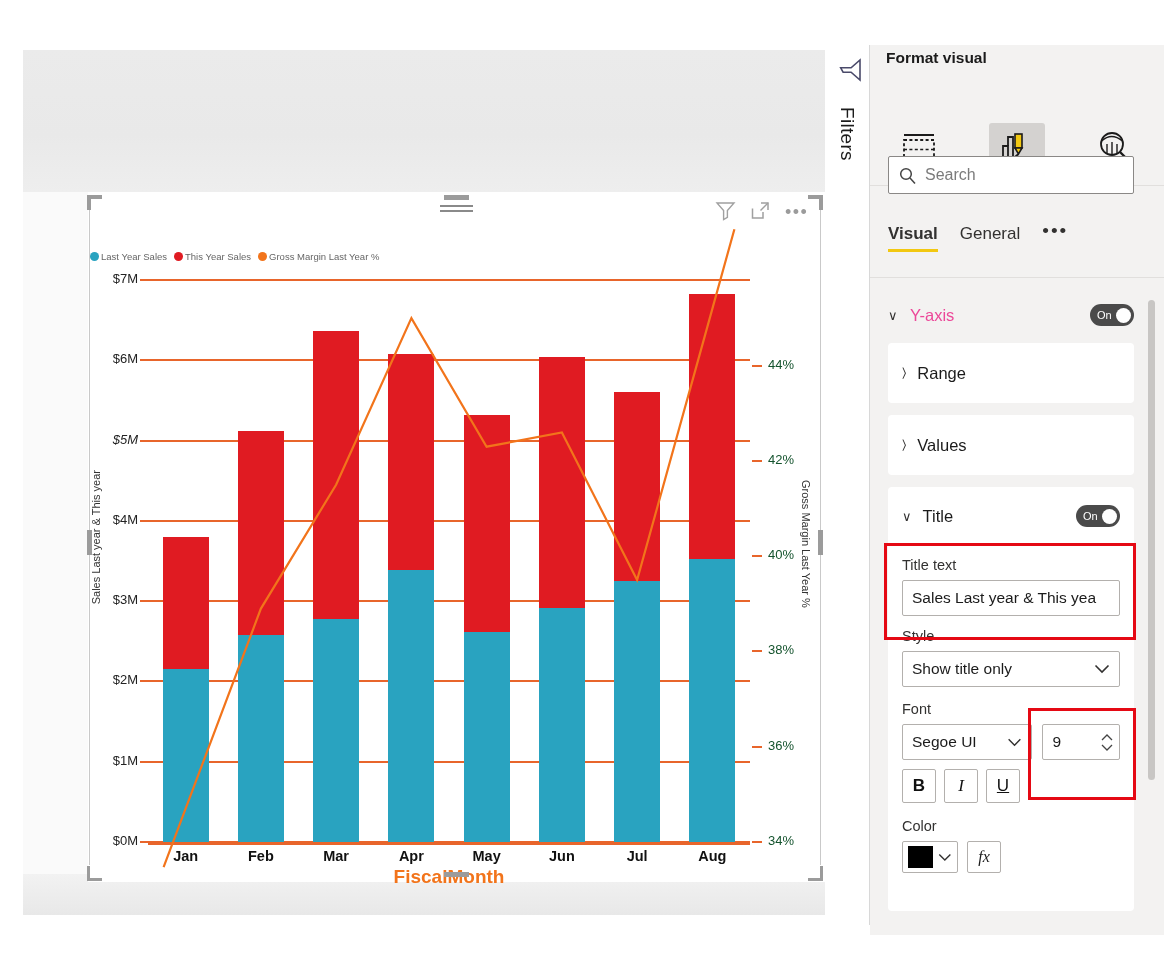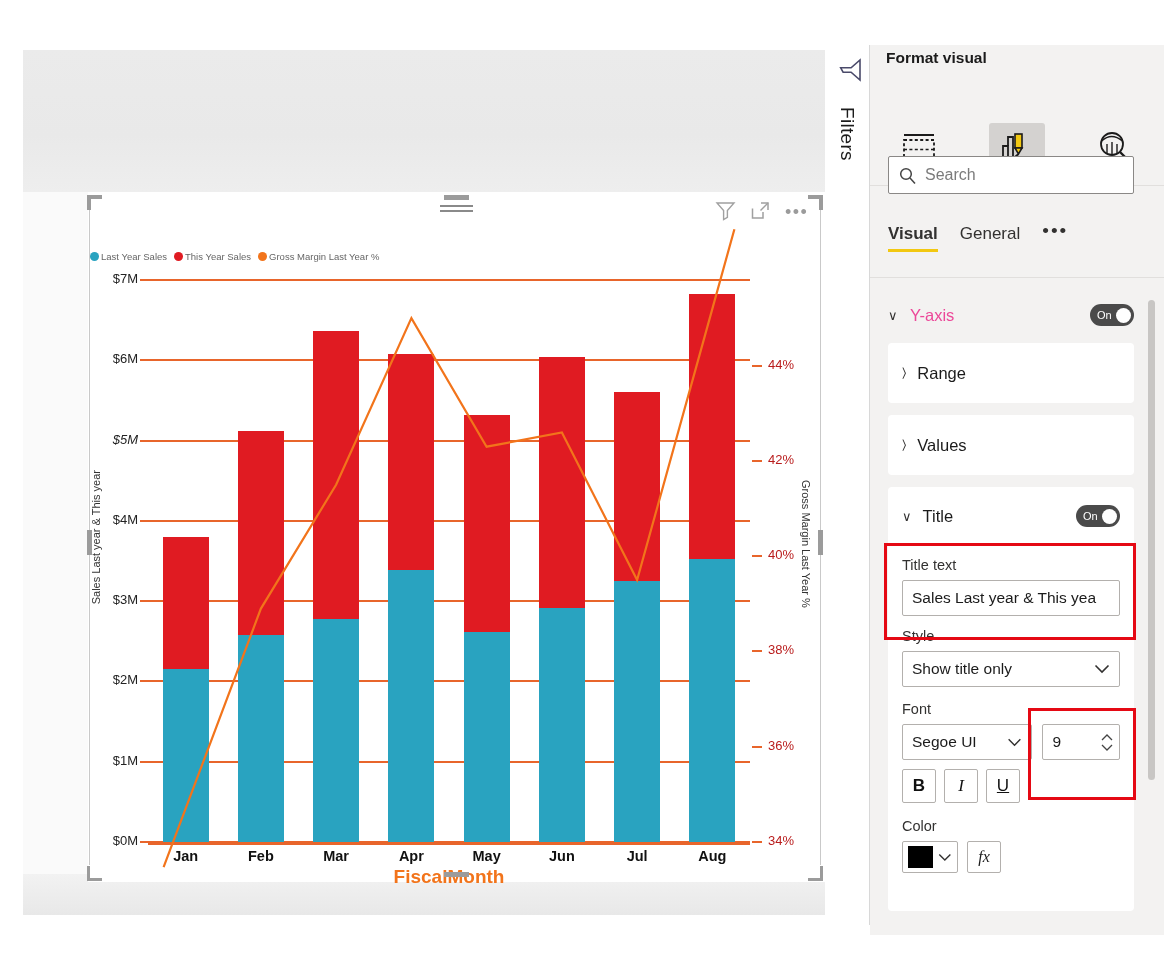--- a/index.html
+++ b/index.html
@@ -82,21 +82,21 @@
   .lg-item { display:flex; align-items:center; margin-right:7px; }
   .lg-dot { width:9px; height:9px; border-radius:50%; margin-right:2px; }
   .lg-text { font-size:9.5px; color:#666; white-space:nowrap; }
 
   
   #plot { position:absolute; left:148px; top:280px; width:602px; height:562px; }
   .gridline { position:absolute; left:0; width:602px; height:2px; background:#E8652B; }
   .ytick-left { position:absolute; left:-8px; width:16px; height:2px; background:#E8652B; }
   .ylabel-left { position:absolute; left:-62px; width:52px; text-align:right; font-size:13px; color:#222; transform:translateY(-9px); }
   .ytick-right { position:absolute; left:604px; width:10px; height:2px; background:#E8652B; }
-  .ylabel-right { position:absolute; left:620px; font-size:13px; color:#b91c1c; transform:translateY(-9px); white-space:nowrap;}
+  .ylabel-right { position:absolute; left:620px; font-size:13px; color:#14532d; transform:translateY(-9px); white-space:nowrap;}
 
   .bar { position:absolute; width:46px; }
   .bar .seg-red  { position:absolute; left:0; width:46px; background:#E01B22; }
   .bar .seg-blue { position:absolute; left:0; width:46px; background:#29A3C0; }
 
   #axis-baseline { position:absolute; left:0; top:562px; width:602px; height:3px; background:#E8652B; }
 
   .xlabel { position:absolute; top:568px; width:70px; text-align:center; font-size:14.5px; font-weight:bold; color:#111; }
 
   #x-axis-title {

